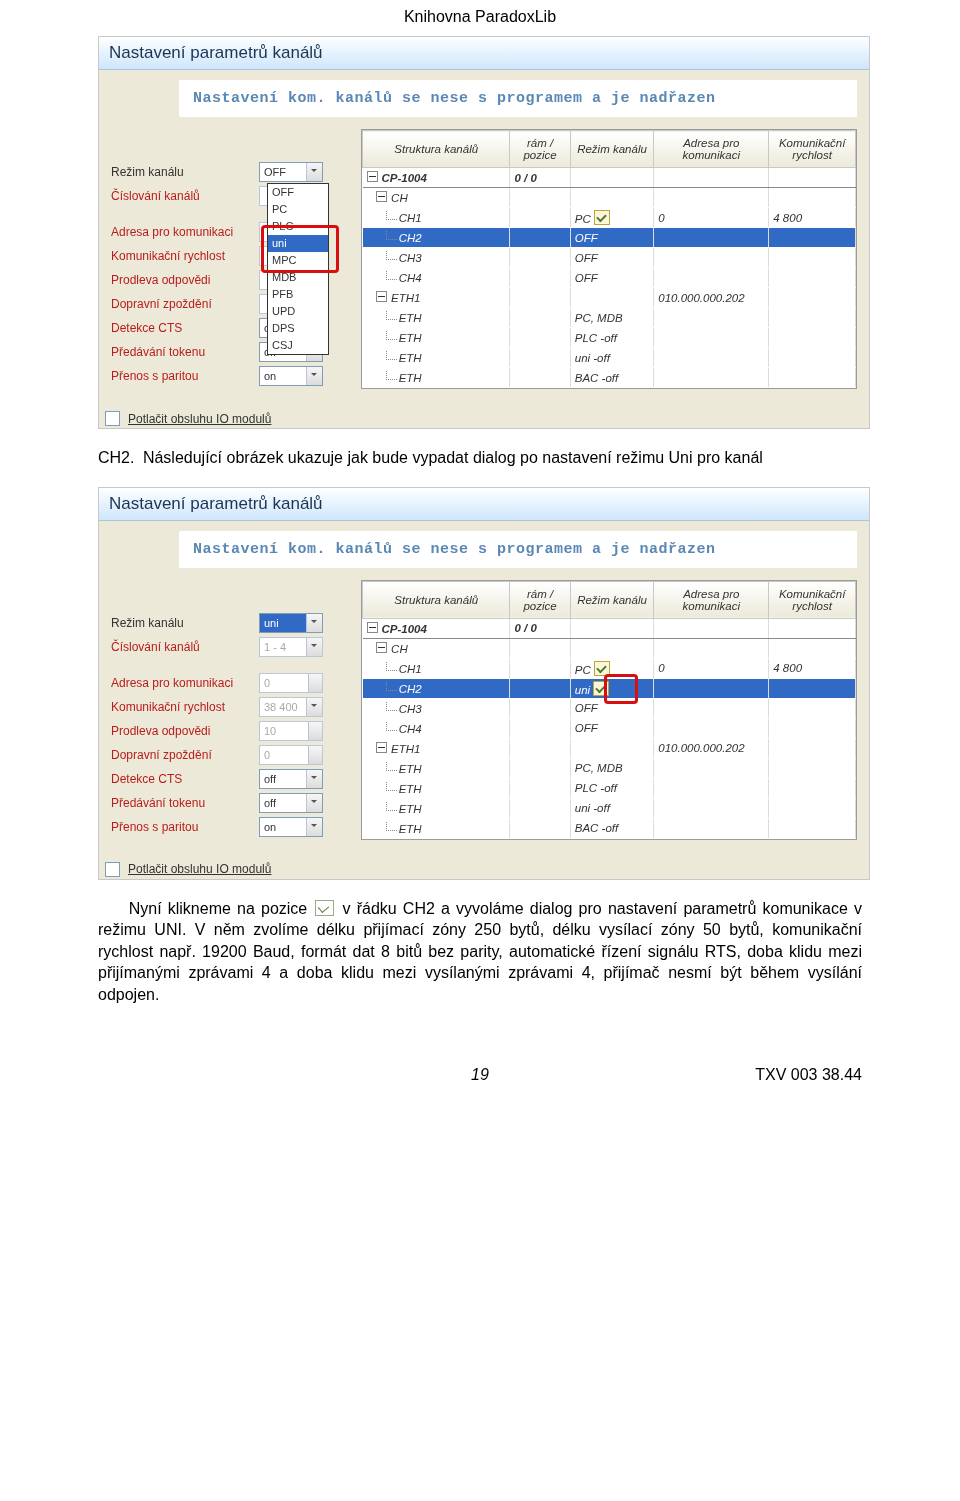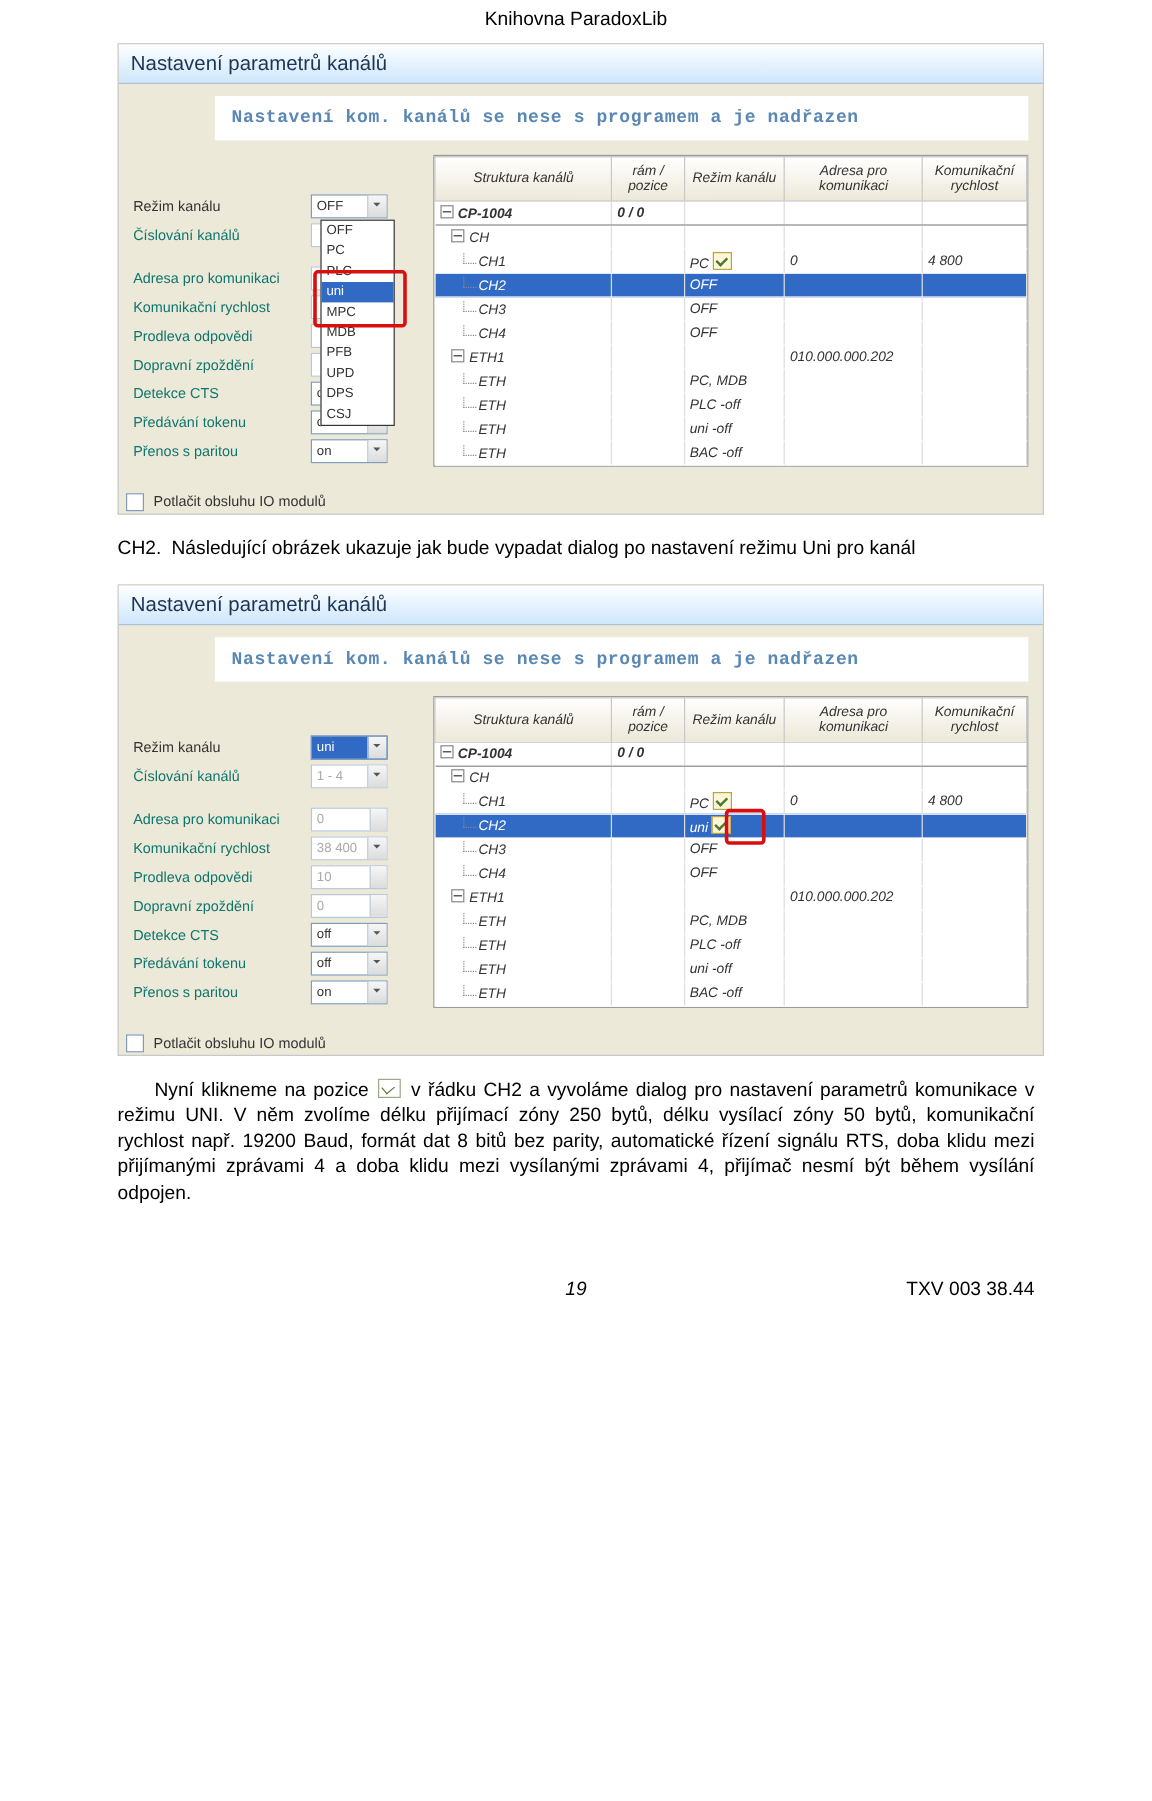--- a/index.html
+++ b/index.html
@@ -96,21 +96,21 @@
     display: flex;
     align-items: center;
     height: 22px;
     gap: 6px;
     margin-bottom: 2px;
   }
   .params .lbl {
     width: 142px;
     font-size: 12px;
   }
-  .params .lbl.dim { color: #0f766e; }
+  .params .lbl.dim { color: #b91c1c; }
   .params .ctl {
     width: 58px;
     height: 18px;
     background: #fff;
     border: 1px solid #7f9db9;
     font-size: 11px;
     padding-left: 4px;
     line-height: 16px;
     position: relative;
     display: flex; align-items:center;
@@ -190,21 +190,21 @@
     position:relative;
   }
   .icon-chk::after{
     content:""; position:absolute; left:2px; top:3px;
     width:7px; height:4px; border:2px solid #4c7a2c;
     border-top:none; border-right:none; transform:rotate(-45deg);
   }
   .checkbox-line {
     padding: 8px 4px 2px 6px;
     font-size:12px;
-    display:flex; align-items:flex-start; gap:8px;
+    display:flex; align-items:center; gap:8px;text-decoration:underline;
   }
   .winchk{
     width:13px;height:13px; background:#fff; border:1px solid #7f9db9;
     display:inline-block;
   }
 </style>
 </head>
 <body>
 
 <div class="page">

